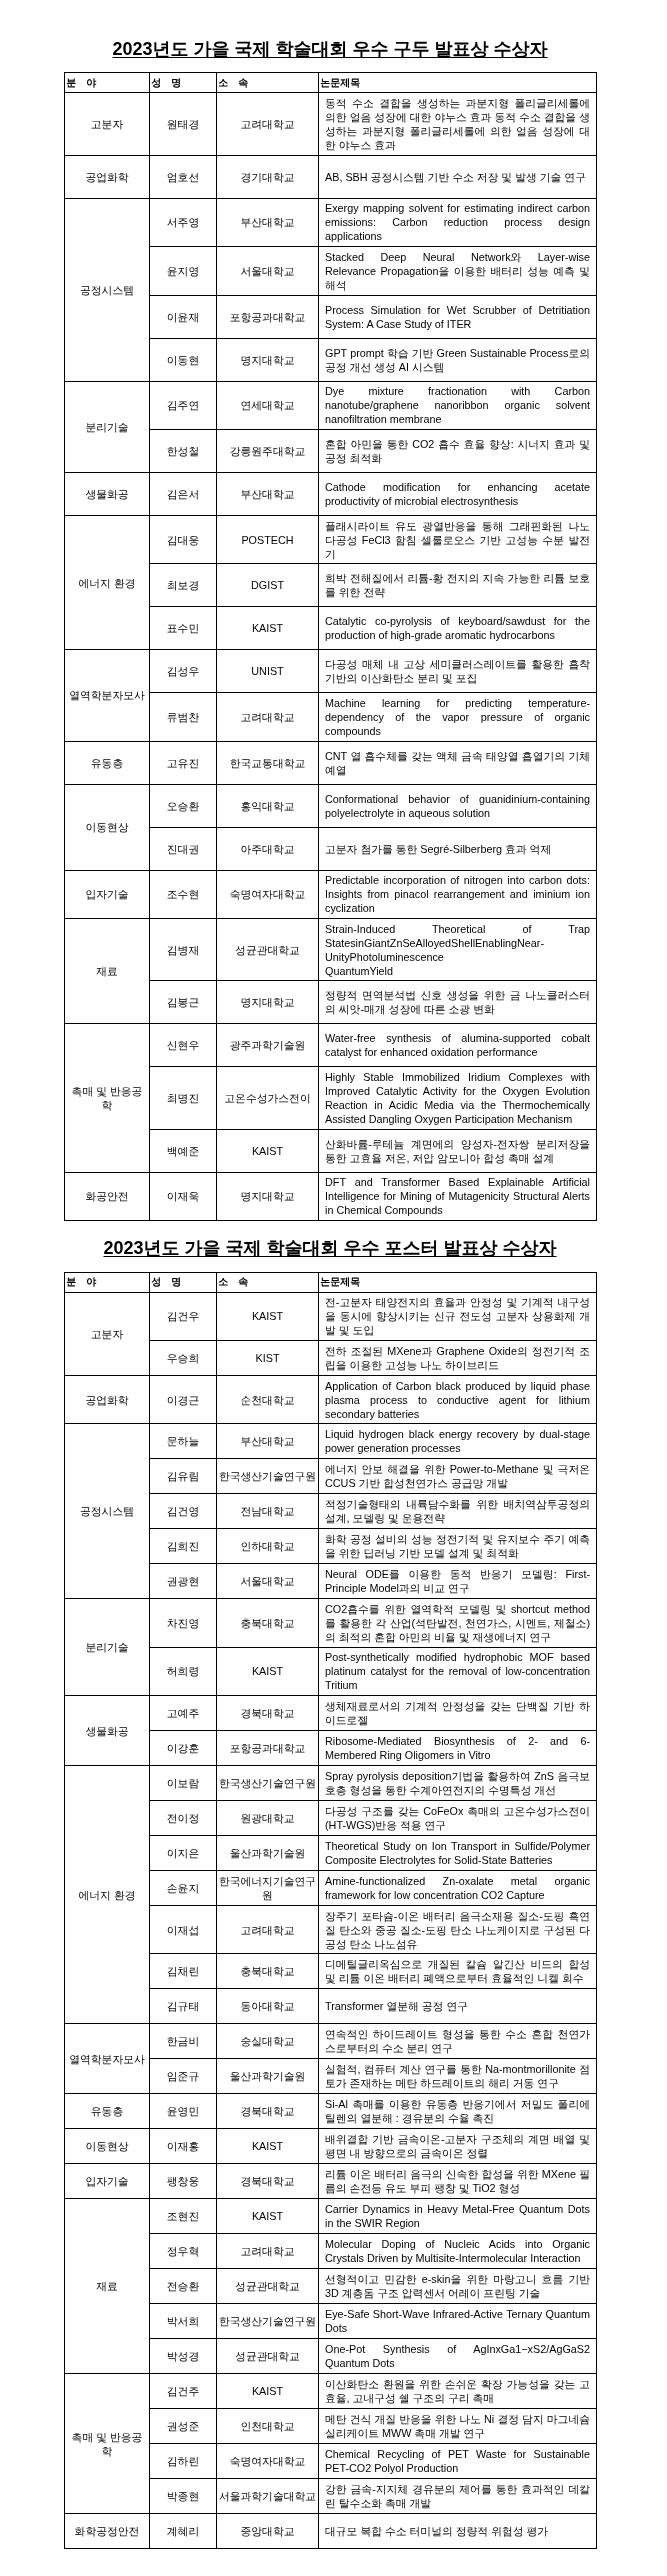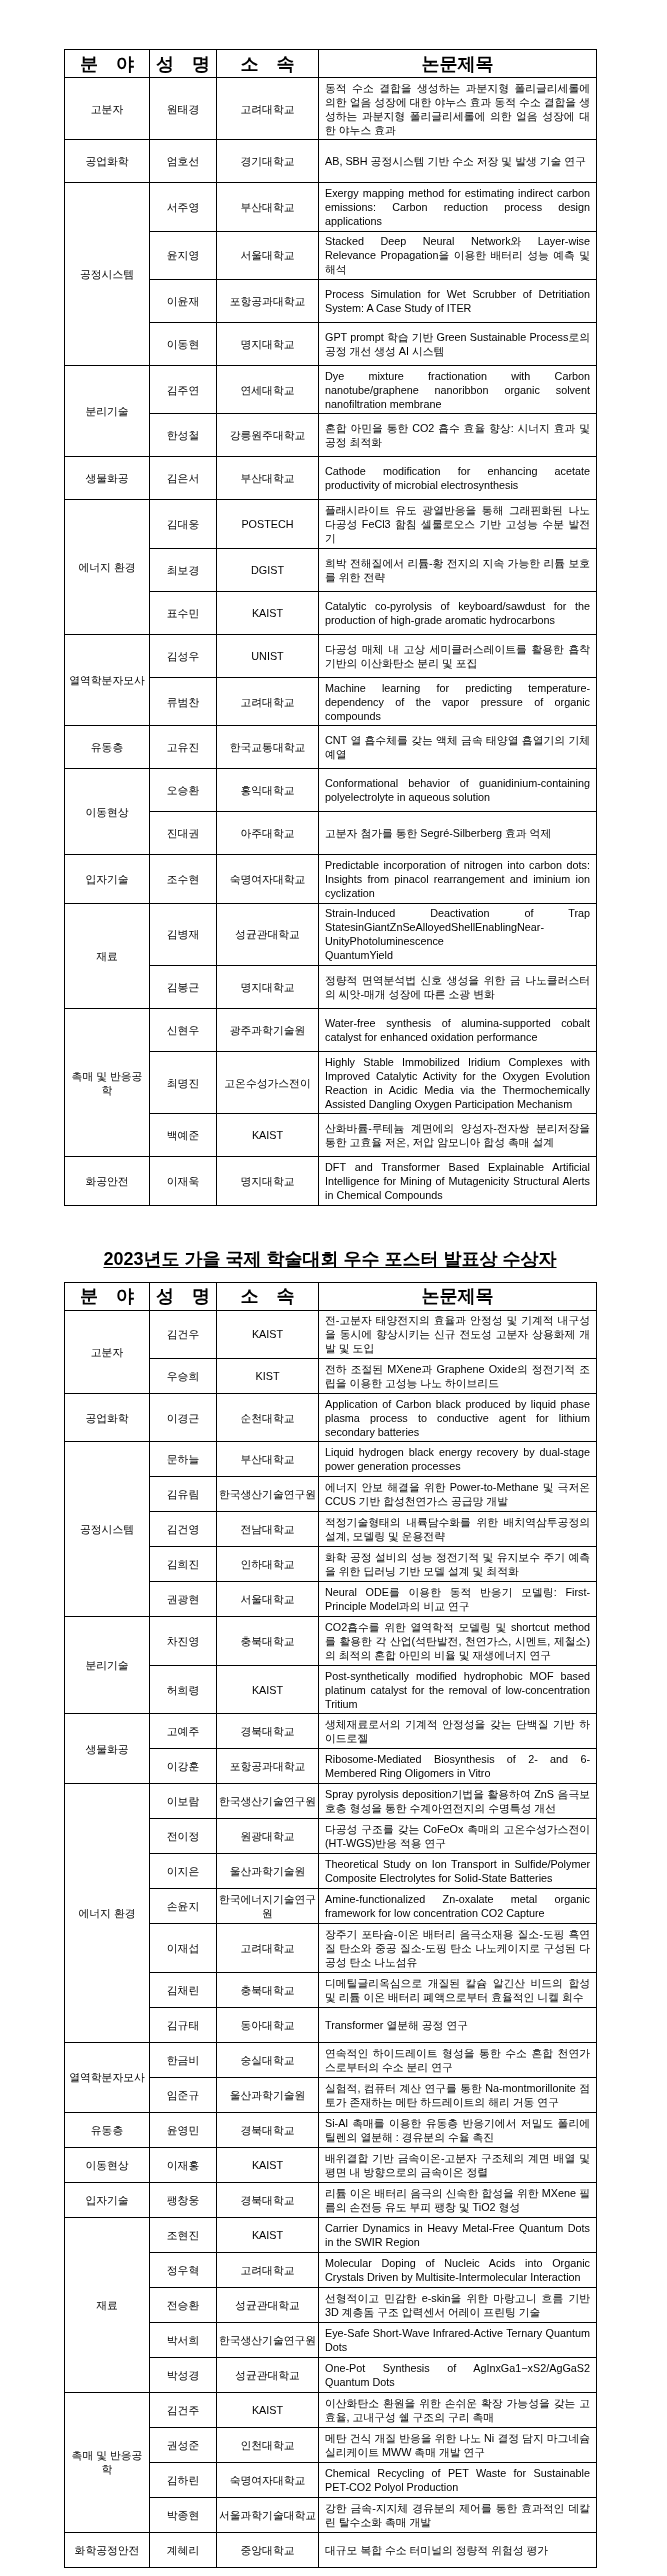--- a/index.html
+++ b/index.html
@@ -26,39 +26,39 @@
     text-align: center;
     font-size: 18px;
     line-height: 23px;
     font-weight: bold;
     text-decoration: underline;
     text-underline-offset: 2px;
     letter-spacing: 0px;
     white-space: nowrap;
   }
   .doc-title.second {
-    margin-top: 42px;
+    margin-top: 16px;
   }
   table.awards {
     width: 532px;
     margin-top: 11.4px;
     border-collapse: collapse;
     border: 1.3px solid #000000;
     table-layout: fixed;
   }
   table.awards th, table.awards td {
     border: 0.7px solid #000000;
     vertical-align: middle;
     box-sizing: border-box;
   }
   table.awards thead tr { height: 20px; }
   table.awards th {
-    font-size: 18px;
+    font-size: 10px;
     font-weight: bold;
-    text-align: center;
+    text-align: left;
     padding: 1.3px;
   }
   table.awards td {
     font-size: 10.8px;
     line-height: 14px;
     padding: 2.7px 4px;
   }
   table.awards td.center {
     text-align: center;
     padding: 2.7px 1.3px;
@@ -72,20 +72,21 @@
   }
   table.oral tbody tr { height: 43px; }
   table.poster tbody tr { height: 35px; }
 </style>
 </head>
 <body>
 
 <div class="doc">
   <div class="sheet">
 
+    <div class="doc-title">2023년도 가을 국제 학술대회 우수 구두 발표상 수상자</div>
 
     <table class="awards oral">
       <colgroup>
         <col style="width:85px">
           <col style="width:67px">
           <col style="width:102px">
           <col style="width:278px">
       </colgroup>
       <thead>
         <tr>
@@ -105,21 +106,21 @@
           <tr>
             <td rowspan="1" class="center">공업화학</td>
             <td class="center">엄호선</td>
             <td class="center">경기대학교</td>
             <td class="paper">AB, SBH 공정시스템 기반 수소 저장 및 발생 기술 연구</td>
           </tr>
           <tr>
             <td rowspan="4" class="center">공정시스템</td>
             <td class="center">서주영</td>
             <td class="center">부산대학교</td>
-            <td class="paper">Exergy mapping method for estimating indirect carbon emissions: Carbon reduction process design applications</td>
+            <td class="paper">Exergy mapping solvent for estimating indirect carbon emissions: Carbon reduction process design applications</td>
           </tr>
           <tr>
             <td class="center">윤지영</td>
             <td class="center">서울대학교</td>
             <td class="paper">Stacked Deep Neural Network와 Layer-wise Relevance Propagation을 이용한 배터리 성능 예측 및 해석</td>
           </tr>
           <tr>
             <td class="center">이윤재</td>
             <td class="center">포항공과대학교</td>
             <td class="paper">Process Simulation for Wet Scrubber of Detritiation System: A Case Study of ITER</td>
@@ -193,21 +194,21 @@
           <tr>
             <td rowspan="1" class="center">입자기술</td>
             <td class="center">조수현</td>
             <td class="center">숙명여자대학교</td>
             <td class="paper">Predictable incorporation of nitrogen into carbon dots: Insights from pinacol rearrangement and iminium ion cyclization</td>
           </tr>
           <tr>
             <td rowspan="2" class="center">재료</td>
             <td class="center">김병재</td>
             <td class="center">성균관대학교</td>
-            <td class="paper">Strain-Induced Deactivation of Trap StatesinGiantZnSeAlloyedShellEnablingNear-UnityPhotoluminescence
+            <td class="paper">Strain-Induced Theoretical of Trap StatesinGiantZnSeAlloyedShellEnablingNear-UnityPhotoluminescence
 QuantumYield</td>
           </tr>
           <tr>
             <td class="center">김봉근</td>
             <td class="center">명지대학교</td>
             <td class="paper">정량적 면역분석법 신호 생성을 위한 금 나노클러스터의 씨앗-매개 성장에 따른 소광 변화</td>
           </tr>
           <tr>
             <td rowspan="3" class="center">촉매 및 반응공학</td>
             <td class="center">신현우</td>

